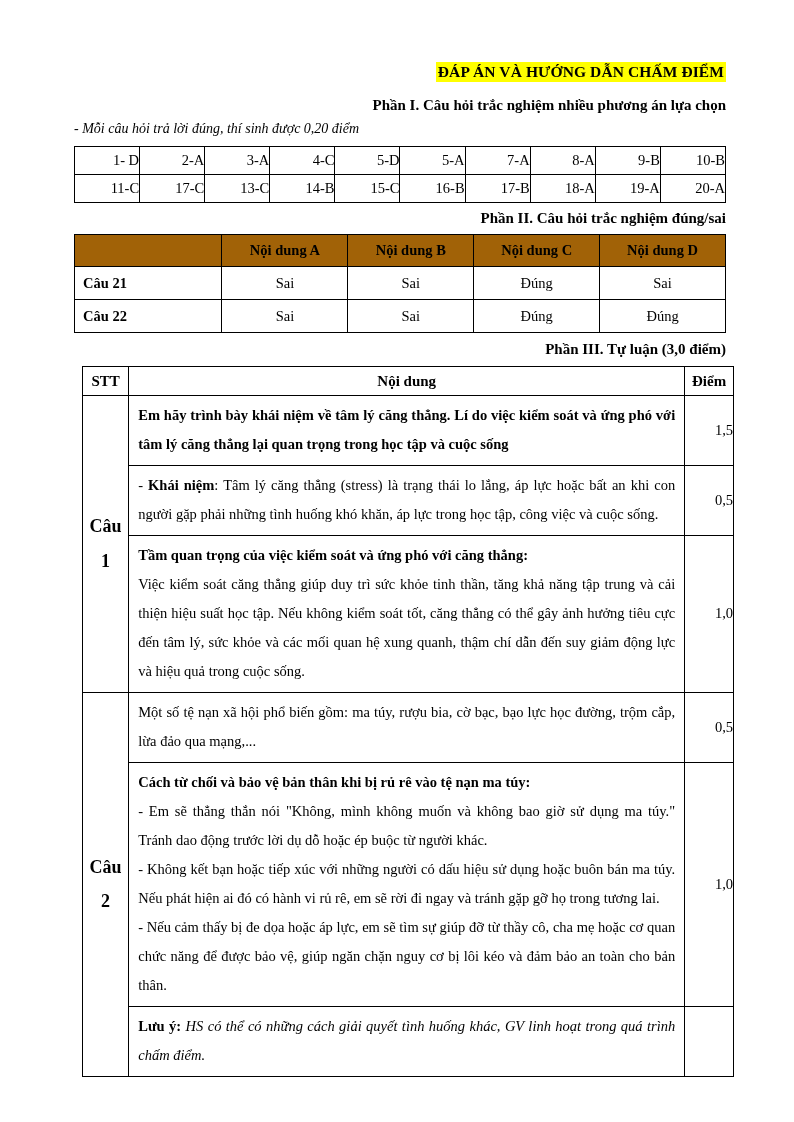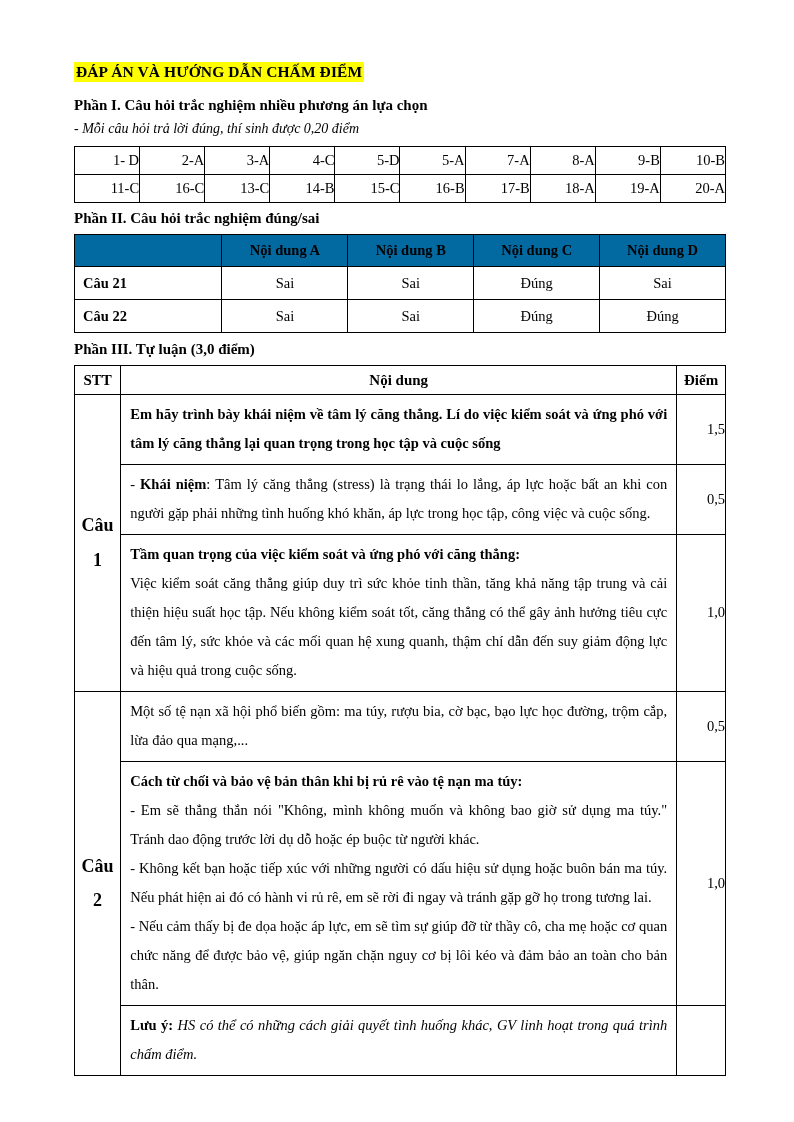--- a/index.html
+++ b/index.html
@@ -17,39 +17,40 @@
   .page {
     position: relative;
     width: 794px;
     height: 1122px;
     box-sizing: border-box;
     padding: 62px 68px 0 74px;
   }
 
   
   .doc-title-wrap {
-    text-align: left;
+    text-align: right;
     margin: 0 0 14px 0;
   }
   .doc-title {
     display: inline-block;
     background: #ffff00;
     font-weight: bold;
     font-size: 15.5px;
     letter-spacing: 0.1px;
     padding: 1px 2px;
     line-height: 1.15;
   }
 
   
   .section-heading {
     font-weight: bold;
     font-size: 15px;
     margin: 0 0 7px 0;
     line-height: 1.2;
+    text-align: right;
   }
   .section-note {
     font-style: italic;
     font-size: 14px;
     margin: 0 0 8px 0;
     line-height: 1.2;
   }
 
   
   table {
@@ -73,21 +74,21 @@
     height: 27px;
     line-height: 27px;
     width: 10%;
   }
 
   
   .tf-table {
     margin: 0 0 7px 0;
   }
   .tf-table th {
-    background: #0369a1;
+    background: #a16207;
     font-weight: bold;
     font-size: 14.5px;
     height: 31px;
     text-align: center;
     line-height: 31px;
   }
   .tf-table th.tf-corner {
     width: 22.5%;
   }
   .tf-table td {
@@ -97,21 +98,21 @@
     text-align: center;
   }
   .tf-table td.tf-rowhead {
     text-align: left;
     font-weight: bold;
     padding-left: 8px;
   }
 
   
   .essay-table {
-    margin: 0;
+    margin: 8px;
   }
   .essay-table th {
     text-align: center;
     font-weight: bold;
     font-size: 15px;
     height: 28px;
     line-height: 28px;
   }
   .col-stt { width: 7.1%; }
   .col-noidung { width: 85.4%; }
@@ -168,21 +169,21 @@
         <td>4-C</td>
         <td>5-D</td>
         <td>5-A</td>
         <td>7-A</td>
         <td>8-A</td>
         <td>9-B</td>
         <td>10-B</td>
       </tr>
       <tr>
         <td>11-C</td>
-        <td>16-C</td>
+        <td>17-C</td>
         <td>13-C</td>
         <td>14-B</td>
         <td>15-C</td>
         <td>16-B</td>
         <td>17-B</td>
         <td>18-A</td>
         <td>19-A</td>
         <td>20-A</td>
       </tr>
     </tbody>

